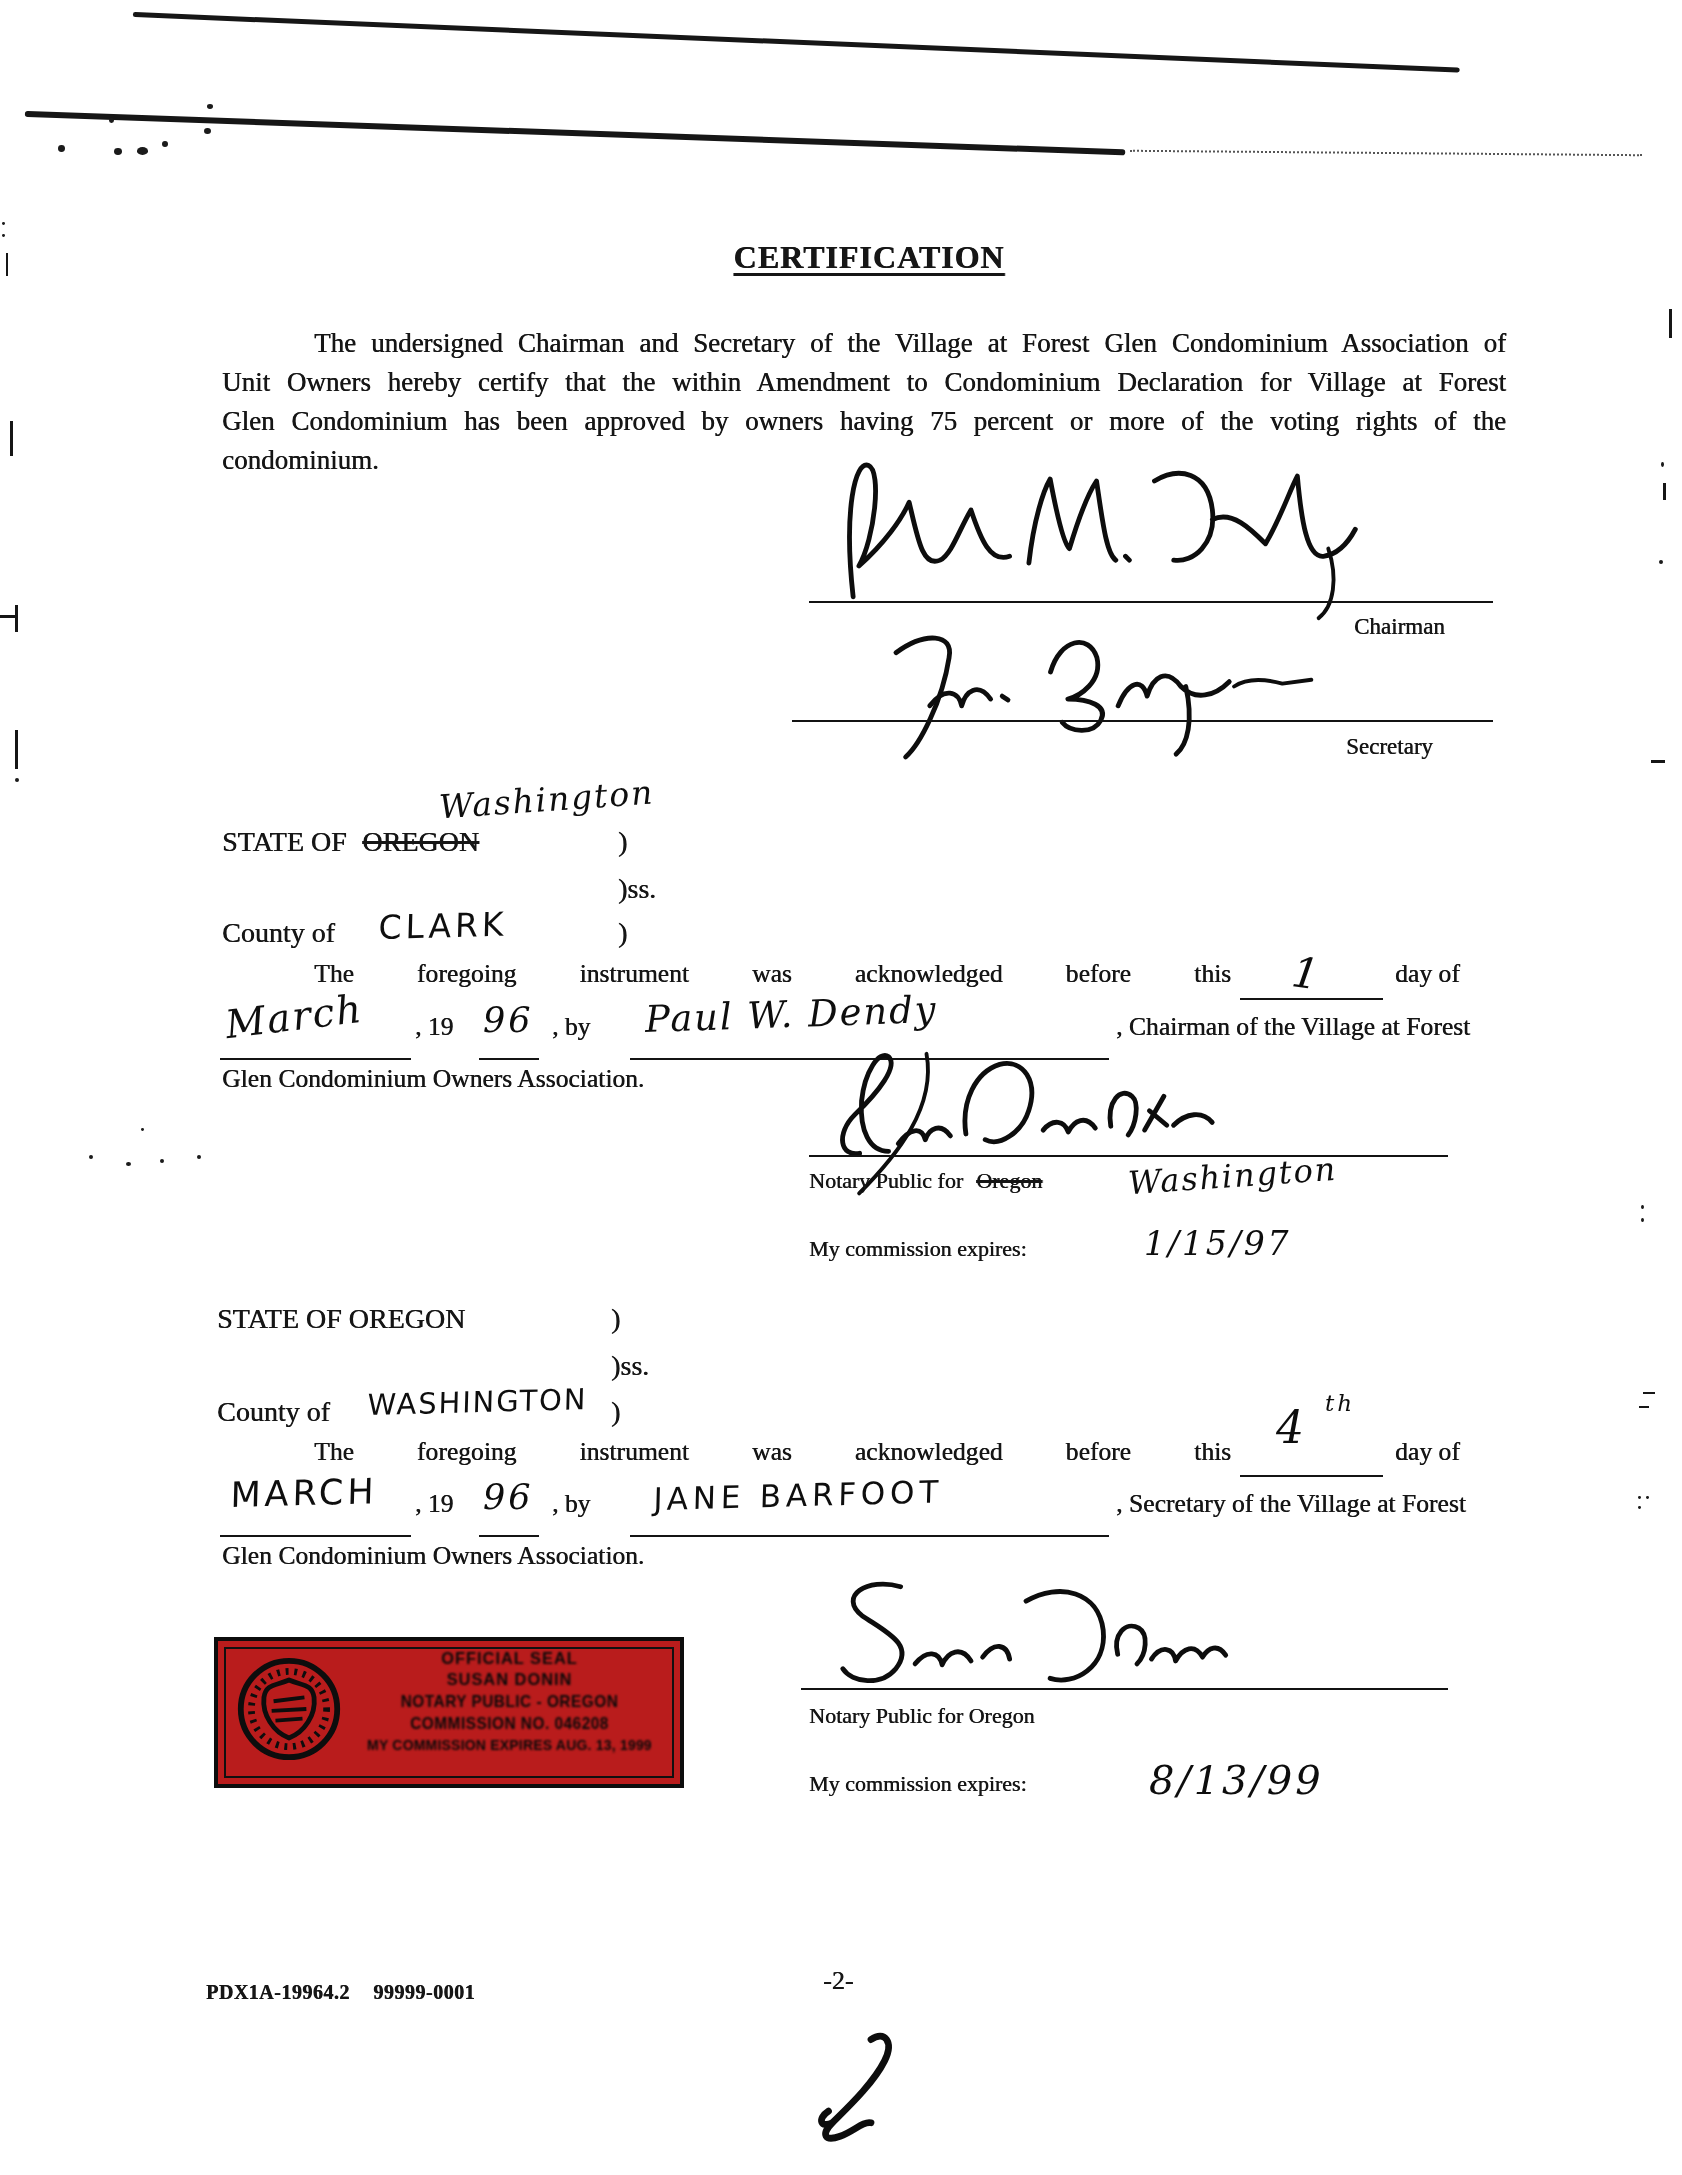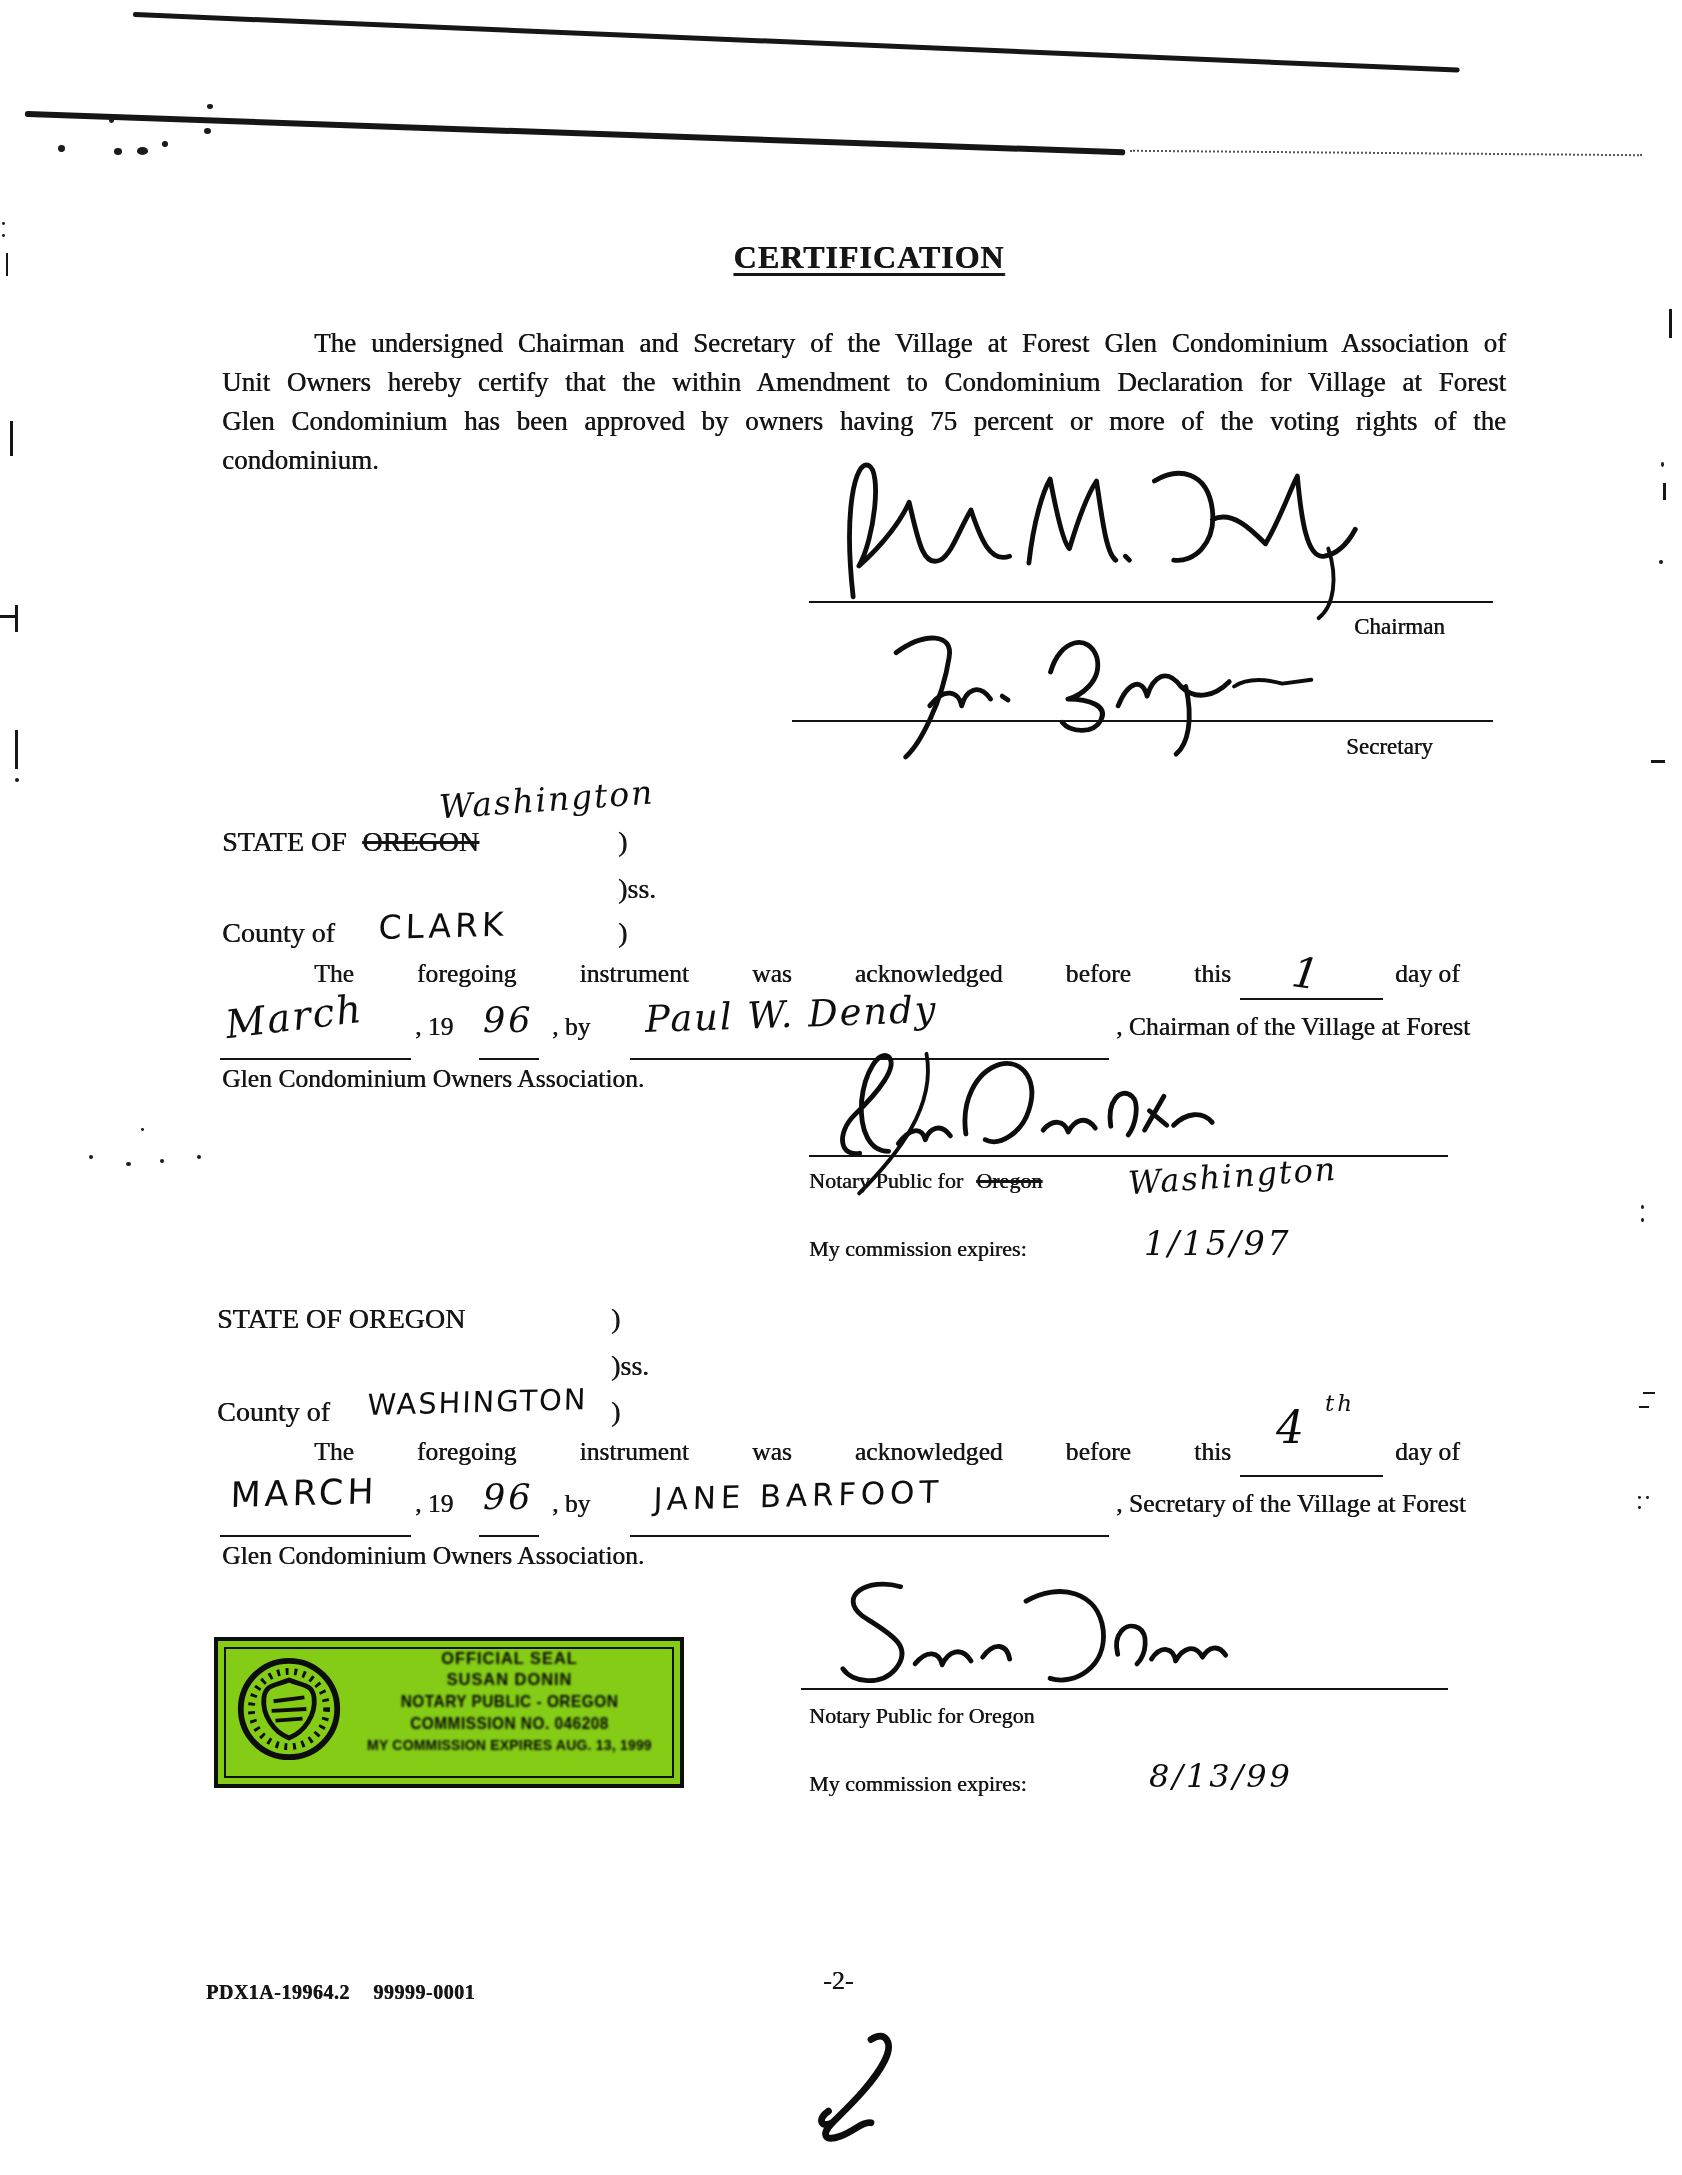--- a/index.html
+++ b/index.html
@@ -15,21 +15,21 @@
   .just1{text-align:justify;text-align-last:justify;word-spacing:7.7px;}
   .struck{text-decoration:line-through;text-decoration-thickness:3.4px;}
   .blankline{height:0;border-bottom:2.9px solid #141414;}
   .sigline{height:0;border-top:2.9px solid #131313;}
   .hw-script{font-family:"DejaVu Serif", serif;font-style:italic;letter-spacing:1.9px;color:#0e0e0e;}
   .hw-caps{font-family:"DejaVu Sans", sans-serif;letter-spacing:3.9px;color:#0e0e0e;
            transform:rotate(-1.5deg) skewX(-3deg);transform-origin:left bottom;}
   .hw-num{font-family:"DejaVu Serif", serif;font-style:italic;letter-spacing:2.9px;color:#0d0d0d;}
   .role-label{font-size:23px;}
   .notary-row{font-size:22px;}
-  .seal-box{border:4.8px solid #0d0d0d;background:#84cc16;}
+  .seal-box{border:4.8px solid #0d0d0d;background:#b91c1c;}
   .seal-inner{position:absolute;left:5.8px;top:5.8px;right:5.8px;bottom:5.8px;border:2.9px solid #101010;}
   .seal-text{position:absolute;left:137px;top:7.7px;width:309px;text-align:center;
              font-family:"Liberation Sans", sans-serif;font-weight:bold;color:#090909;
              filter:blur(0.8px);transform:scaleY(1.04);}
   .seal-text div{white-space:nowrap;}
   .st1{font-size:16.4px;line-height:21px;letter-spacing:1px;}
   .st2{font-size:16.4px;line-height:21px;letter-spacing:1px;}
   .st3{font-size:15.4px;line-height:21px;letter-spacing:0.5px;}
   .st4{font-size:15.4px;line-height:21px;letter-spacing:0.5px;}
   .st5{font-size:14px;line-height:20px;letter-spacing:0.2px;}
@@ -178,21 +178,21 @@
   <svg class="abs sig" style="left:809px;top:1572px;" width="463" height="122" viewBox="0 0 480 126">
     <path stroke-width="5" d="M95,15 C60,5 30,25 55,45 C80,62 110,75 90,100 C75,118 45,115 35,100"></path>
     <path stroke-width="5" d="M110,95 C122,80 135,82 138,96 C144,82 158,76 168,92 M180,88 C192,72 205,74 208,90"></path>
     <path stroke-width="5" d="M225,30 C260,10 300,20 305,60 C309,98 275,118 250,110"></path>
     <path stroke-width="5" d="M320,85 C315,65 328,50 342,58 C352,64 350,85 340,95"></path>
     <path stroke-width="5" d="M355,90 C365,75 378,78 380,92 C388,78 400,74 408,88 C414,78 424,74 432,86"></path>
   </svg>
   <div class="abs sigline" style="left:801px;top:1688px;width:647px;"></div>
   <div class="abs notary-row print" style="left:809px;top:1703px;">Notary Public for Oregon</div>
   <div class="abs notary-row print" style="left:809px;top:1771px;">My commission expires:</div>
-  <div class="abs hw-num" style="left:1149px;top:1757px;font-size:32px;">8/13/99</div>
+  <div class="abs hw-num" style="left:1149px;top:1757px;font-size:40px;">8/13/99</div>
 
   <div class="abs seal-box" style="left:214px;top:1637px;width:462px;height:143px;">
     <div class="seal-inner"></div>
     <svg class="abs" style="left:17.4px;top:13.5px;filter:blur(0.6px);" width="108" height="108" viewBox="0 0 112 112">
       <circle cx="56" cy="56" r="50" fill="none" stroke="#0d0d0d" stroke-width="6"></circle>
       <circle cx="56" cy="56" r="39" fill="none" stroke="#0d0d0d" stroke-width="7" stroke-dasharray="3 6"></circle>
       <path d="M56,26 C70,32 80,30 82,44 C84,62 72,80 56,86 C40,80 28,62 30,44 C32,30 42,32 56,26 Z" fill="none" stroke="#0d0d0d" stroke-width="5"></path>
       <path d="M40,48 L72,44 M38,58 L74,56 M42,68 L70,66" stroke="#0d0d0d" stroke-width="4"></path>
     </svg>
     <div class="seal-text">

